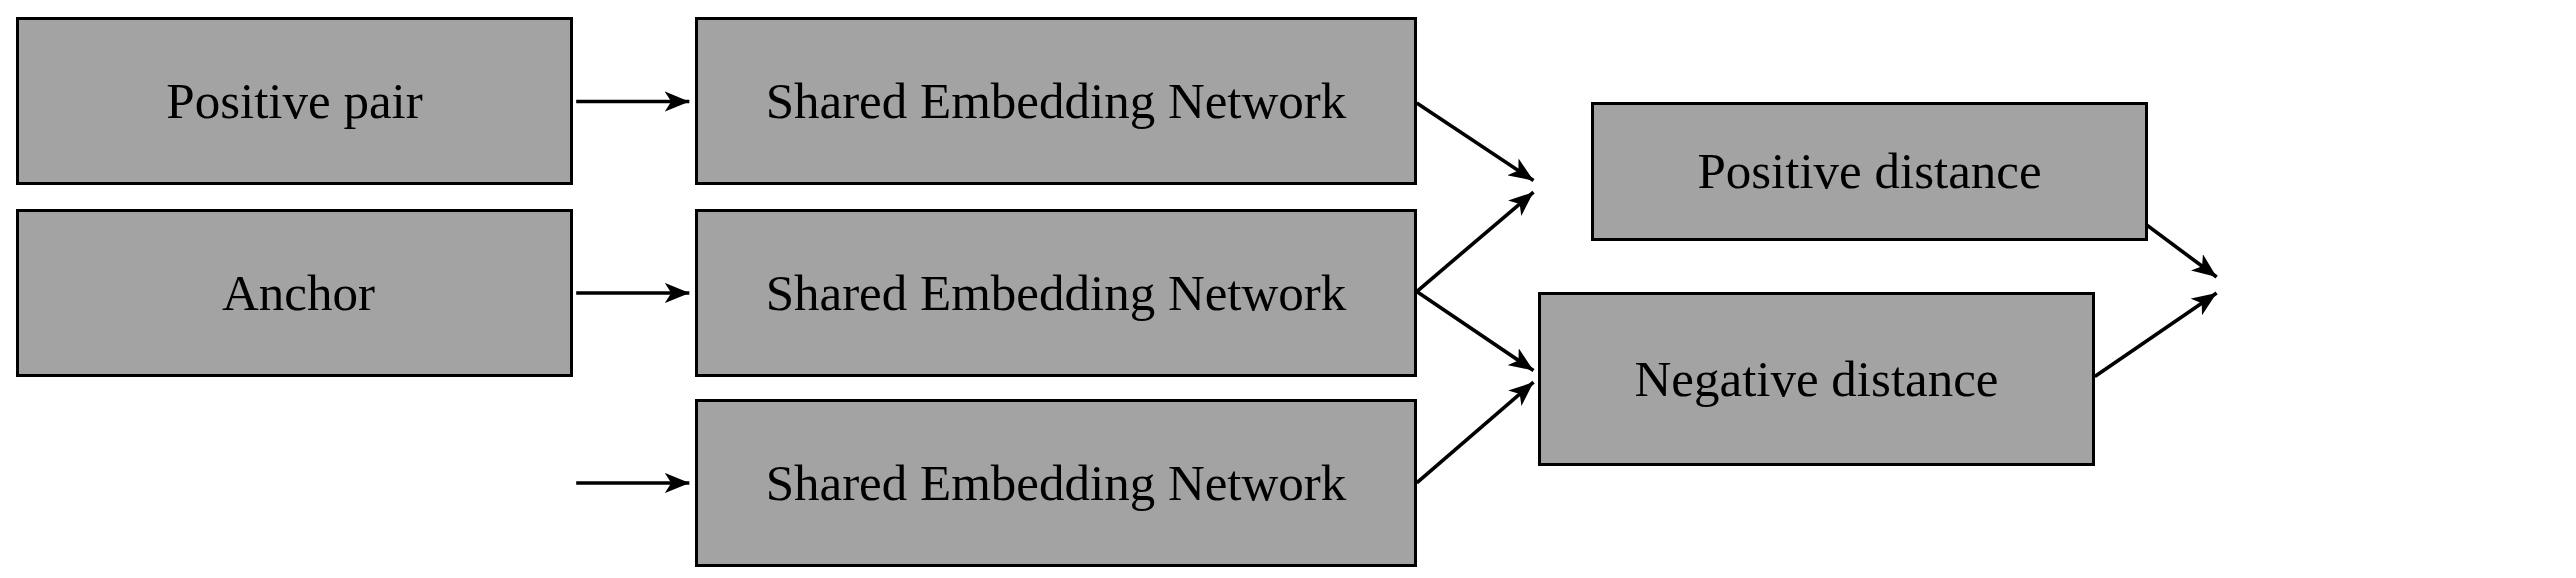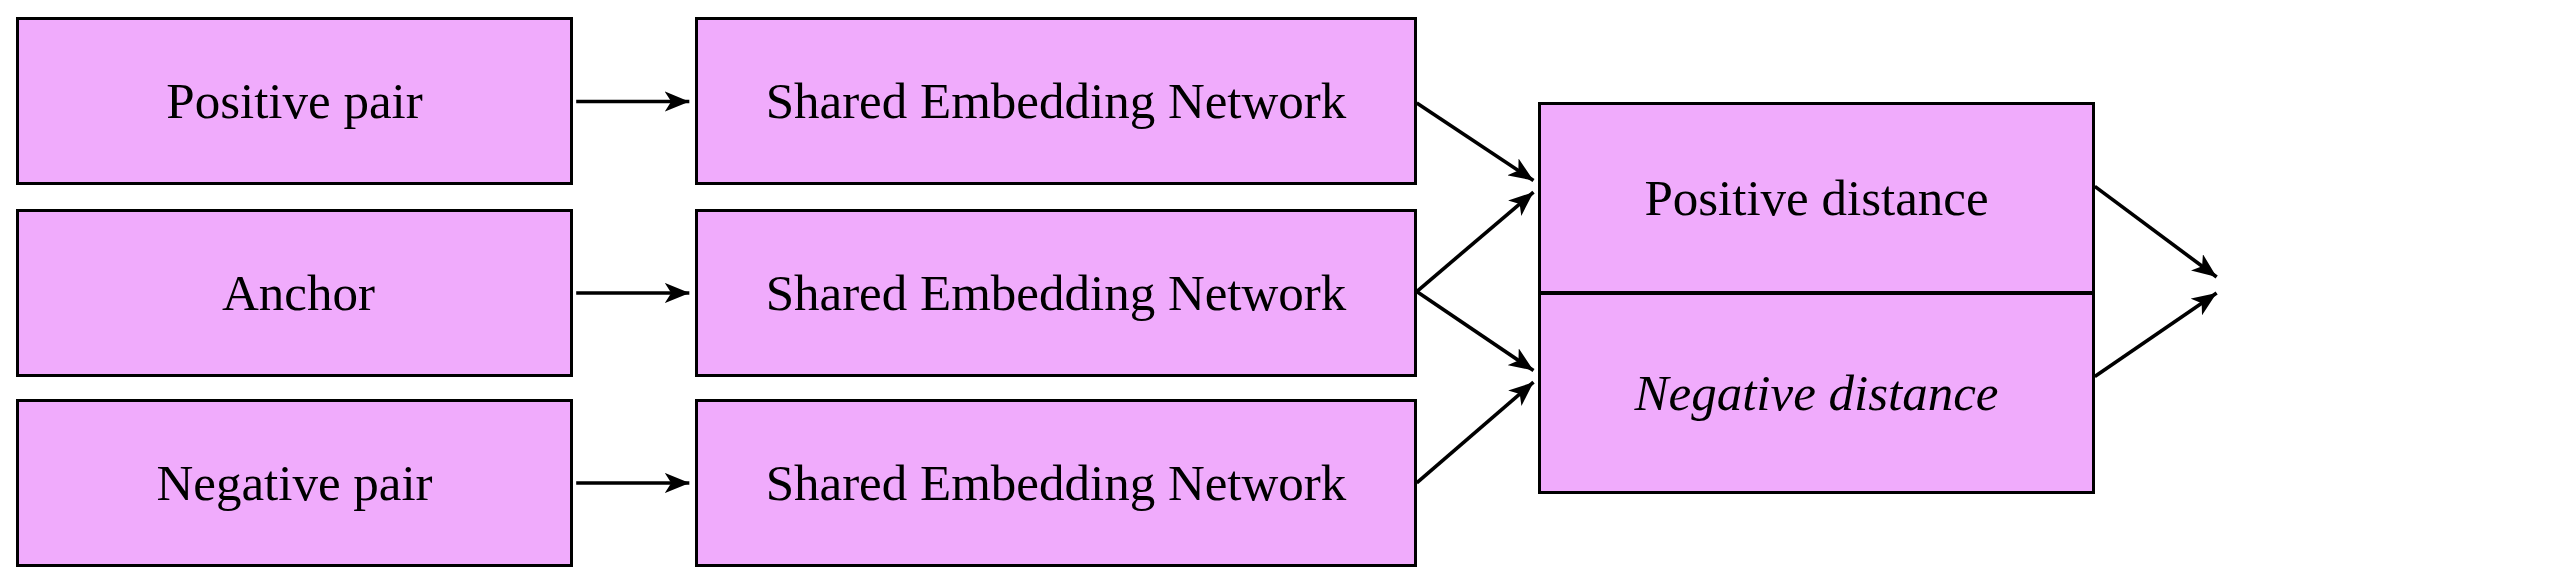--- a/index.html
+++ b/index.html
@@ -14,21 +14,21 @@
     position: relative;
     width: 2576px;
     height: 578px;
     background: #ffffff;
     font-family: "Liberation Serif", "DejaVu Serif", serif;
     color: #000000;
   }
   .node {
     position: absolute;
     box-sizing: border-box;
-    background: #f0abfc;
+    background: #a3a3a3;
     border: 3.6px solid #000000;
     display: flex;
     align-items: center;
     justify-content: center;
     font-size: 51px;
     line-height: 1;
     white-space: nowrap;
   }
   .node.circle {
     background: #ffffff;
@@ -36,22 +36,22 @@
   }
   
   #n-positive-pair   { left: 16px;   top: 17.4px;  width: 557px; height: 168px; }
   #n-anchor          { left: 16px;   top: 209px; width: 557px; height: 168px; padding-left: 8px; }
   #n-negative-pair   { left: 16px;   top: 399px; width: 557px; height: 168px; }
   
   #n-embed-top       { left: 695px;  top: 17.4px;  width: 722px; height: 168px; }
   #n-embed-mid       { left: 695px;  top: 209px; width: 722px; height: 168px; }
   #n-embed-bot       { left: 695px;  top: 399px; width: 722px; height: 168px; }
   
-  #n-pos-distance    { left: 1538px; top: 102px; width: 557px; height: 192px; }
-  #n-neg-distance    { left: 1538px; top: 292px; width: 557px; height: 202px; font-style: italic; }
+  #n-pos-distance    { left: 1591px; top: 102px; width: 557px; height: 139px; }
+  #n-neg-distance    { left: 1538px; top: 292px; width: 557px; height: 174px; }
   
   #n-triplet-loss    { left: 2223px; top: 119px; width: 331px; height: 331px; }
 
   #edge-layer {
     position: absolute;
     left: 0; top: 0;
     width: 2576px;
     height: 578px;
     pointer-events: none;
   }
@@ -84,23 +84,20 @@
   </svg>
 
   <div class="node" id="n-positive-pair">
     <span>Positive pair</span>
   </div>
 
   <div class="node" id="n-anchor">
     <span>Anchor</span>
   </div>
 
-  <div class="node" id="n-negative-pair">
-    <span>Negative pair</span>
-  </div>
 
   <div class="node" id="n-embed-top">
     <span>Shared Embedding Network</span>
   </div>
 
   <div class="node" id="n-embed-mid">
     <span>Shared Embedding Network</span>
   </div>
 
   <div class="node" id="n-embed-bot">

